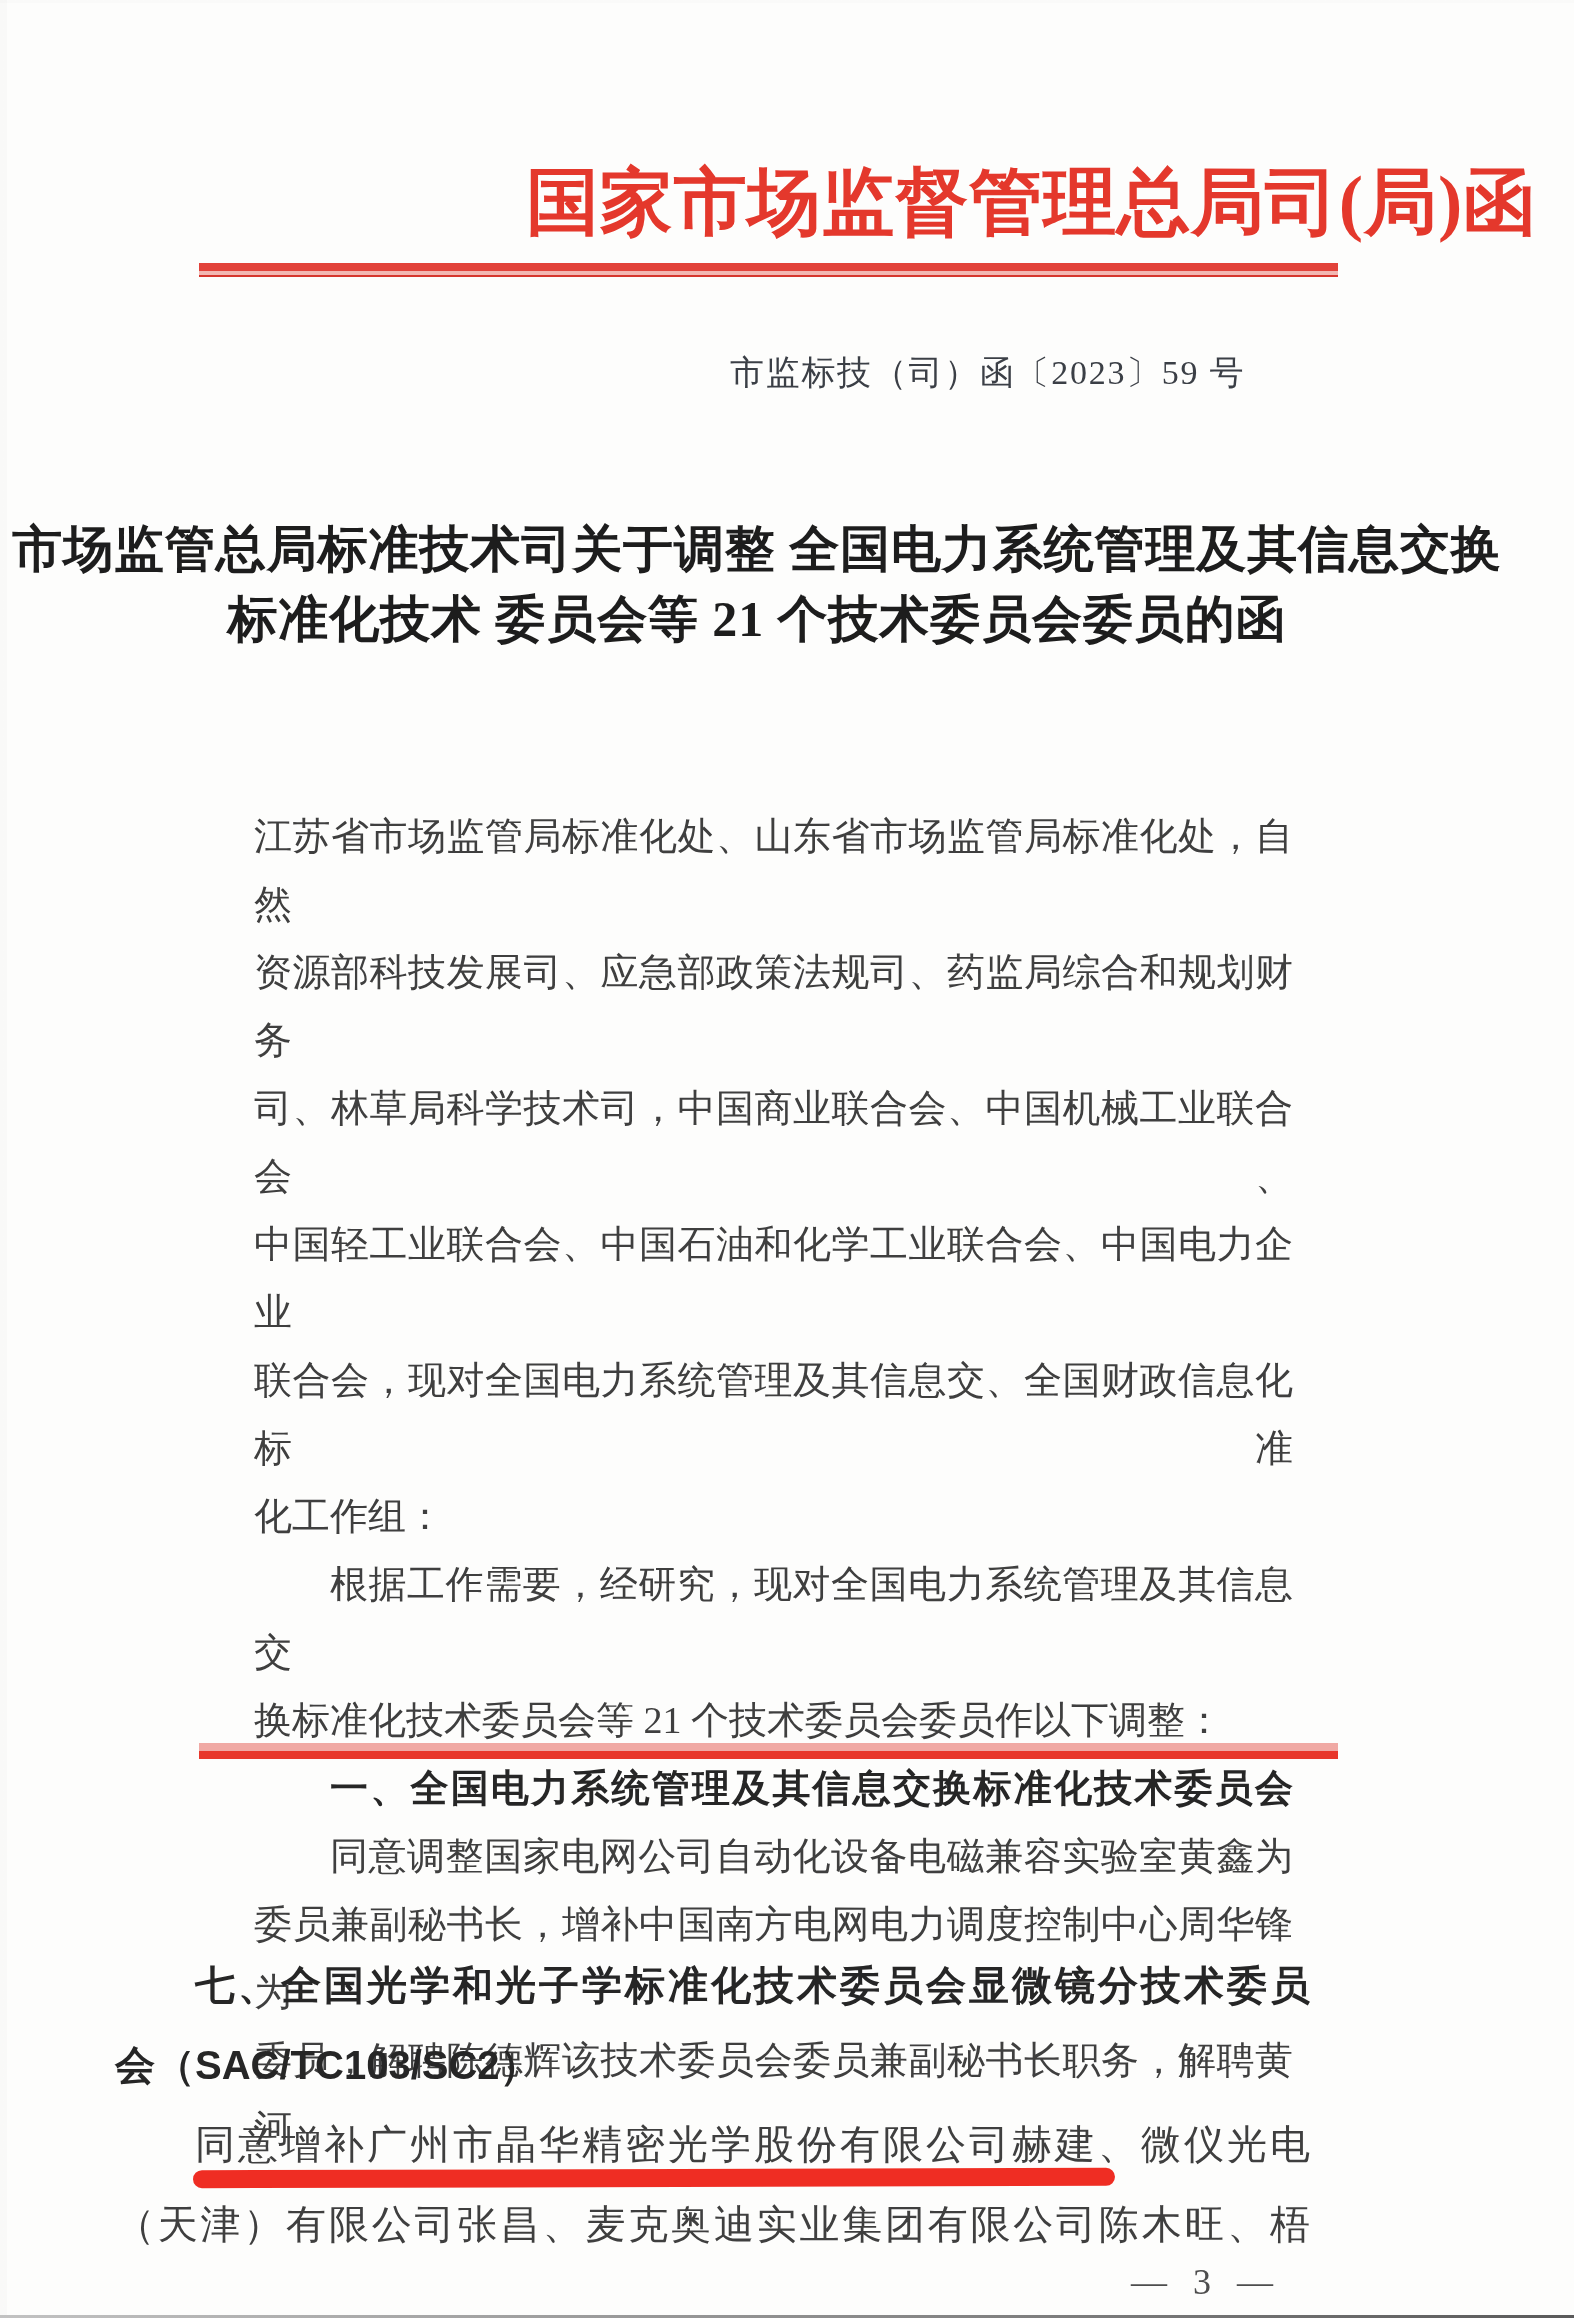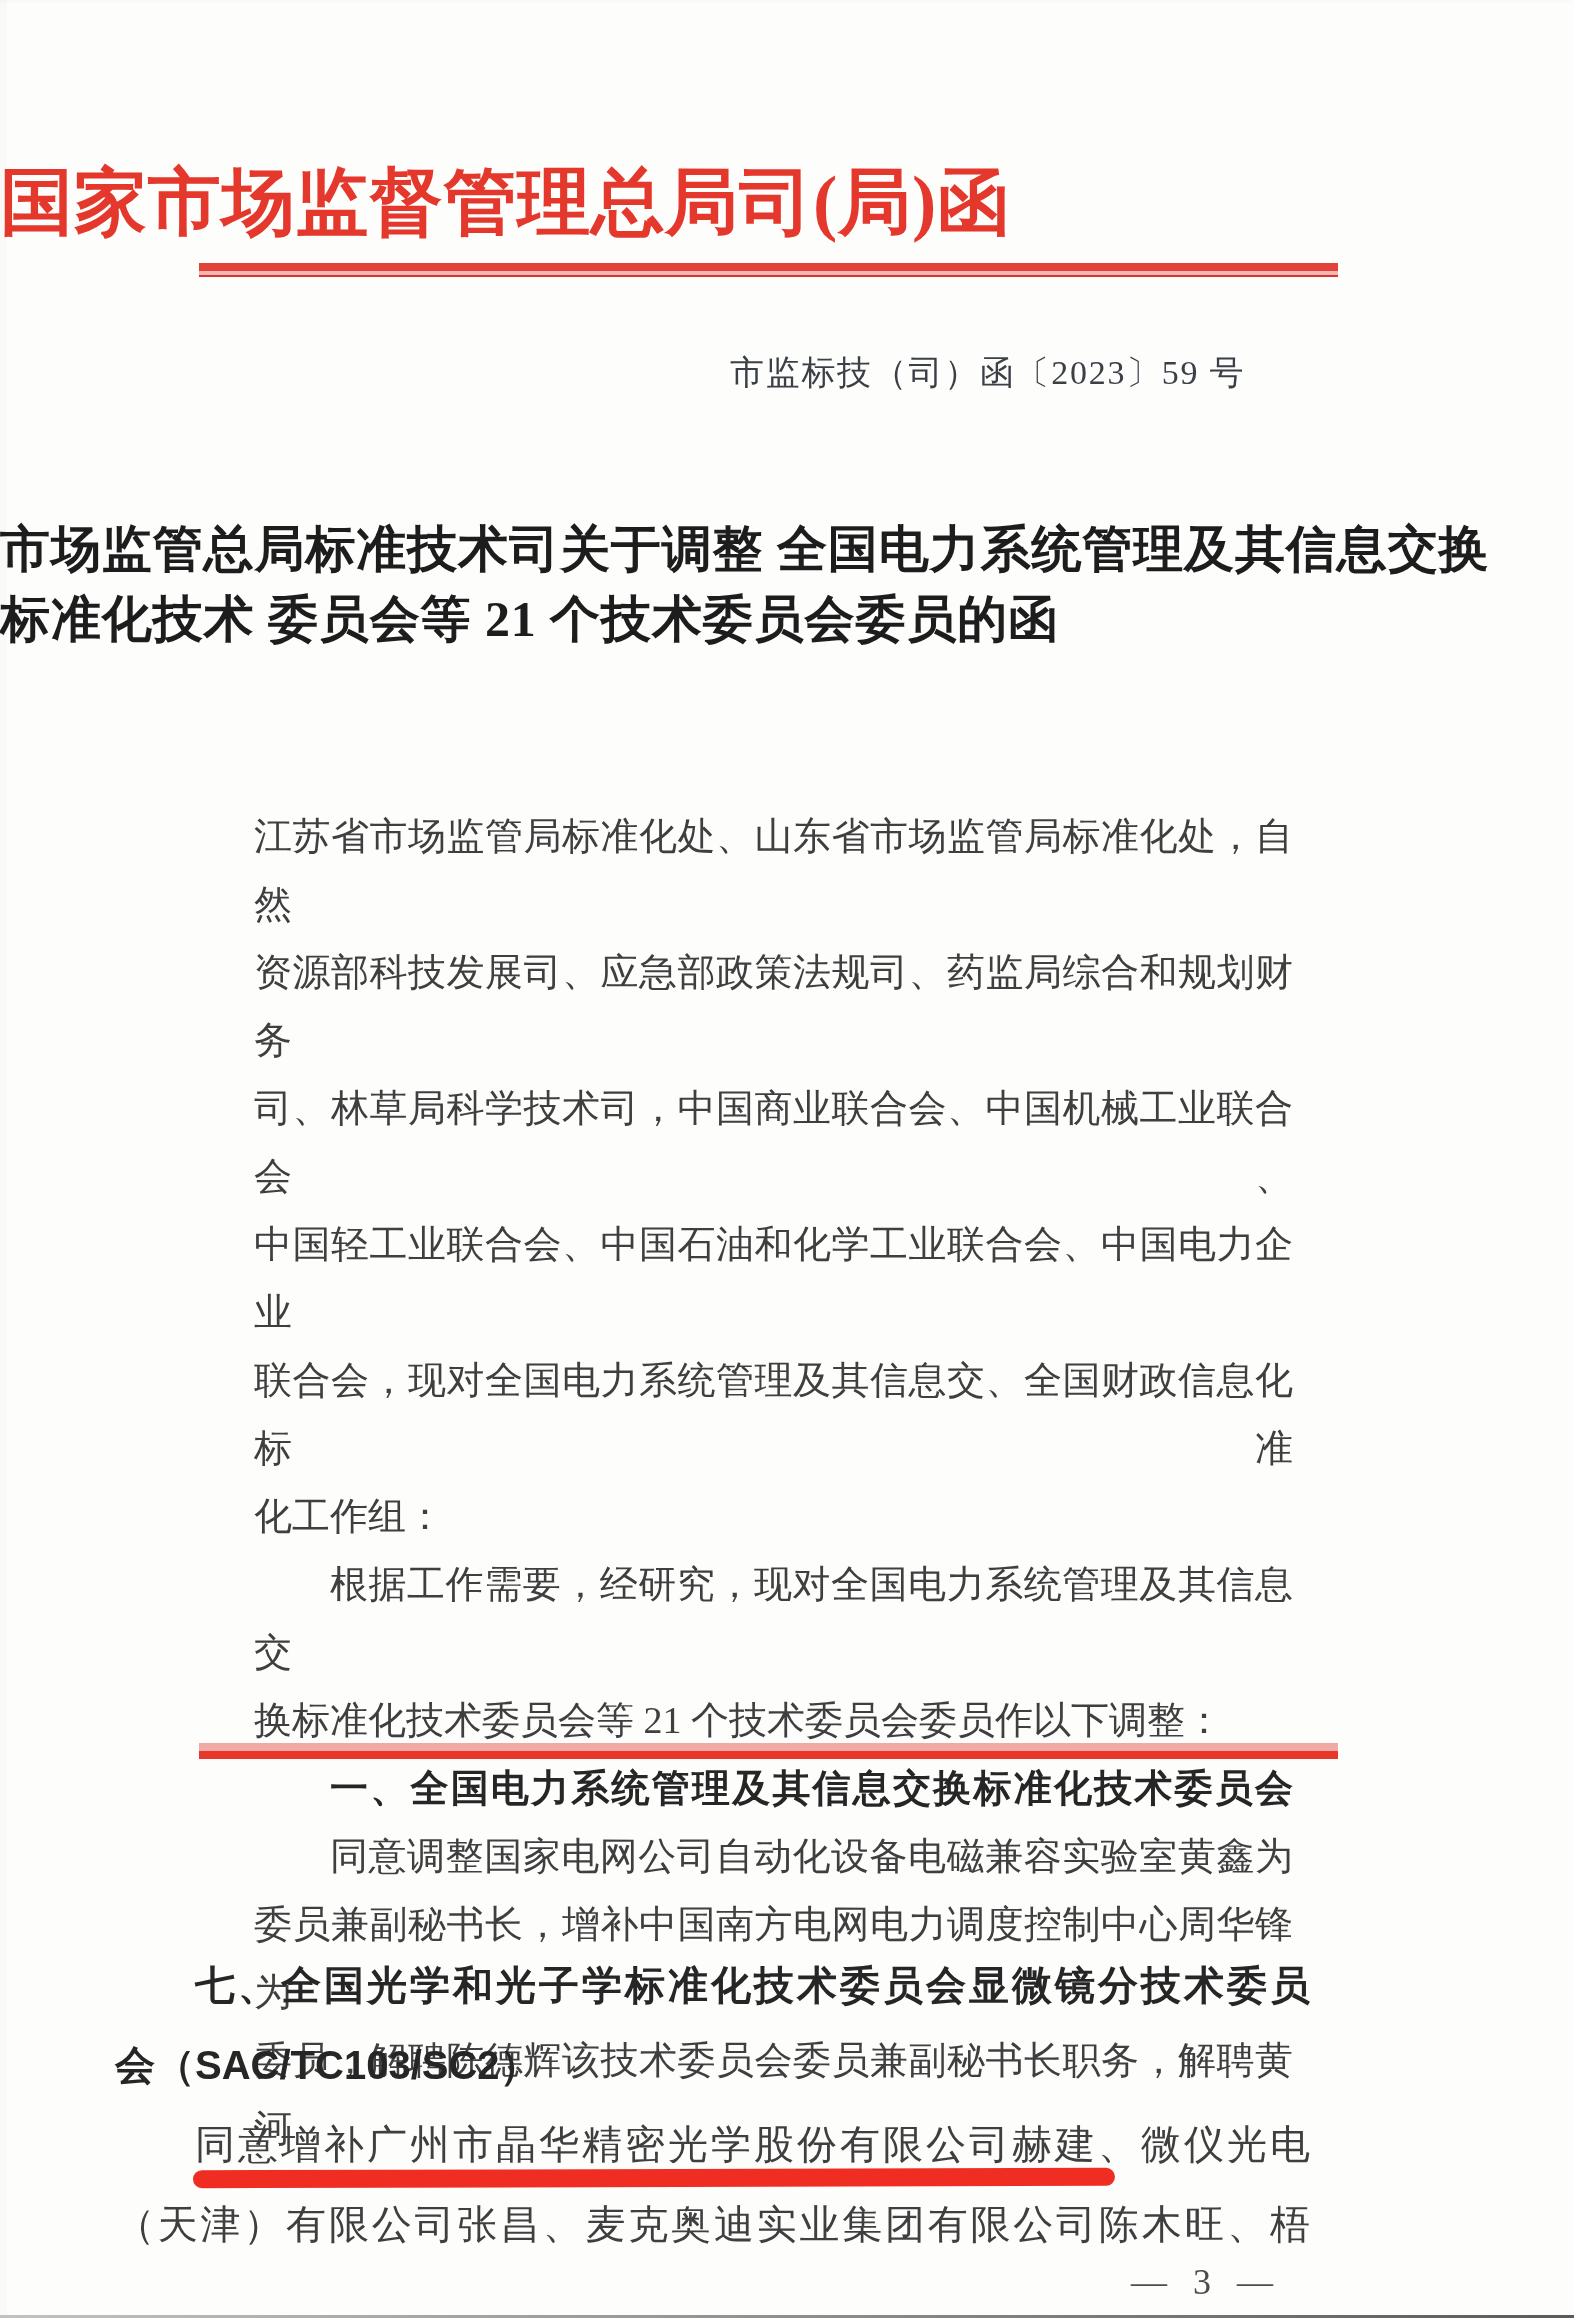--- a/index.html
+++ b/index.html
@@ -12,21 +12,21 @@
   }
   .page{
     position:absolute;inset:0;
     background:
       linear-gradient(90deg, rgba(0,0,0,0.015) 0 6.8px, rgba(0,0,0,0) 6.8px),
       linear-gradient(180deg, rgba(0,0,0,0.012) 0 3.4px, rgba(0,0,0,0) 3.4px),
       #fdfdfc;
   }
   .header-title{
     position:absolute;top:154px;left:0;width:1537px;
-    text-align:left;
+    text-align:right;
     font-size:73px;font-weight:700;letter-spacing:0.9px;
     color:var(--header-red);
     font-family:"Liberation Serif","DejaVu Serif",serif;
   }
   .red-rule-1{
     position:absolute;top:263px;left:199px;width:1139px;height:15.4px;
     background:linear-gradient(to bottom,
       #e2423a 0,#e2423a 8.5px,
       #f2b7b2 8.5px,#f2b7b2 12px,
       #d6362d 12px,#d6362d 14.5px,
@@ -39,21 +39,21 @@
       #e8372b 7.7px,#e8372b 16px,
       rgba(0,0,0,0) 16px);
   }
   .doc-number{
     position:absolute;top:350px;left:730px;
     font-size:34px;letter-spacing:1.7px;color:#3b3f46;
     white-space:nowrap;
   }
   .doc-title{
     position:absolute;top:514px;left:0;width:1514px;
-    text-align:left;
+    text-align:center;
     font-size:50px;line-height:70px;font-weight:700;
     letter-spacing:0.9px;color:#1d1d1d;
   }
   .body-top{
     position:absolute;top:802px;left:254px;width:1039px;
     font-size:38px;line-height:68px;color:var(--text);
   }
   .body-bottom{
     position:absolute;top:1945px;left:115px;width:1195px;
     font-size:40px;line-height:80px;color:var(--text);

